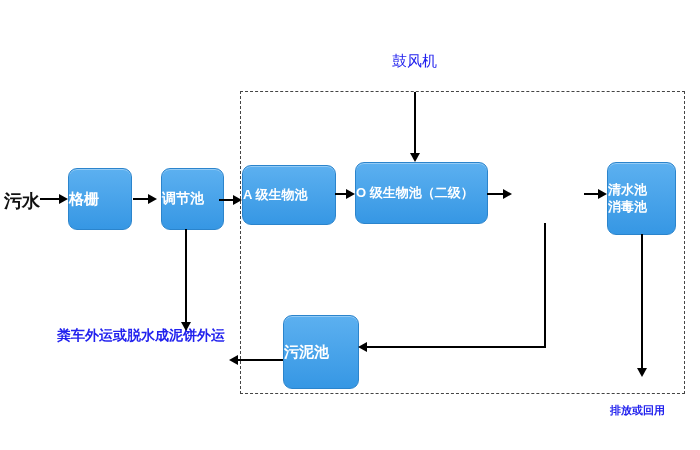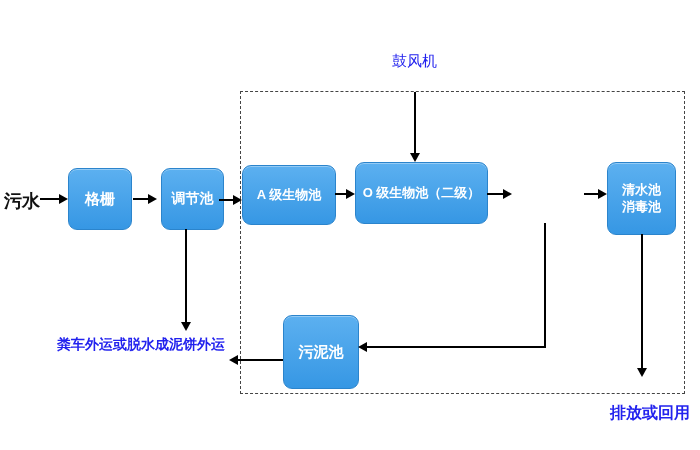--- a/index.html
+++ b/index.html
@@ -5,40 +5,40 @@
   html,body{margin:0;padding:0;background:#ffffff;}
   .canvas{
     position:relative;width:700px;height:450px;background:#ffffff;overflow:hidden;
     font-family:"Liberation Sans","DejaVu Sans",sans-serif;
   }
   .dashed-box{
     position:absolute;left:240px;top:91px;width:443px;height:301px;
     border:1px dashed #444;background:transparent;
   }
   .node{
-    position:absolute;display:flex;align-items:center;justify-content:center;
+    position:absolute;display:flex;align-items:flex-start;justify-content:center;
     flex-direction:column;text-align:center;
     background:linear-gradient(#5cb0f0,#3697e4);
     border:1px solid #2b84cc;border-radius:9px;
     color:#ffffff;font-weight:bold;font-size:14px;line-height:1.25;
     box-shadow:inset 0 1px 0 rgba(255,255,255,.35);
   }
   .node-grid{left:68px;top:168px;width:62px;height:60px;font-size:15px;}
   .node-regulating{left:161px;top:168px;width:61px;height:60px;}
   .node-abio{left:242px;top:165px;width:92px;height:58px;font-size:13px;}
   .node-obio{left:355px;top:162px;width:131px;height:60px;font-size:13px;}
   .node-sed{left:512px;top:165px;width:71px;height:57px;}
   .node-clear{left:607px;top:162px;width:67px;height:71px;font-size:13px;}
   .node-sludge{left:283px;top:315px;width:74px;height:72px;font-size:15px;}
   .lbl{position:absolute;white-space:nowrap;}
   .lbl-influent{left:4px;top:189px;font-size:18px;font-weight:bold;color:#111;font-family:Liberation Serif, serif;}
   .lbl-blower{left:392px;top:52px;font-size:15px;font-weight:normal;color:#2222ee;}
-  .lbl-sludge-out{left:57px;top:336px;font-size:14px;font-weight:bold;color:#2222ee;}
+  .lbl-sludge-out{left:57px;top:327px;font-size:14px;font-weight:bold;color:#2222ee;}
   .lbl-note{left:243px;top:405px;font-size:12px;color:#111;}
-  .lbl-discharge{left:610px;top:403px;font-size:16px;font-weight:bold;color:#2222ee;}
+  .lbl-discharge{left:610px;top:403px;font-size:11px;font-weight:bold;color:#2222ee;}
   .hline{position:absolute;height:2px;background:#000;}
   .vline{position:absolute;width:2px;background:#000;}
   .head{position:absolute;width:0;height:0;}
   .head-r{border-left:9px solid #000;border-top:5px solid transparent;border-bottom:5px solid transparent;}
   .head-l{border-right:9px solid #000;border-top:5px solid transparent;border-bottom:5px solid transparent;}
   .head-d{border-top:9px solid #000;border-left:5px solid transparent;border-right:5px solid transparent;}
 </style>
 </head>
 <body>
 

